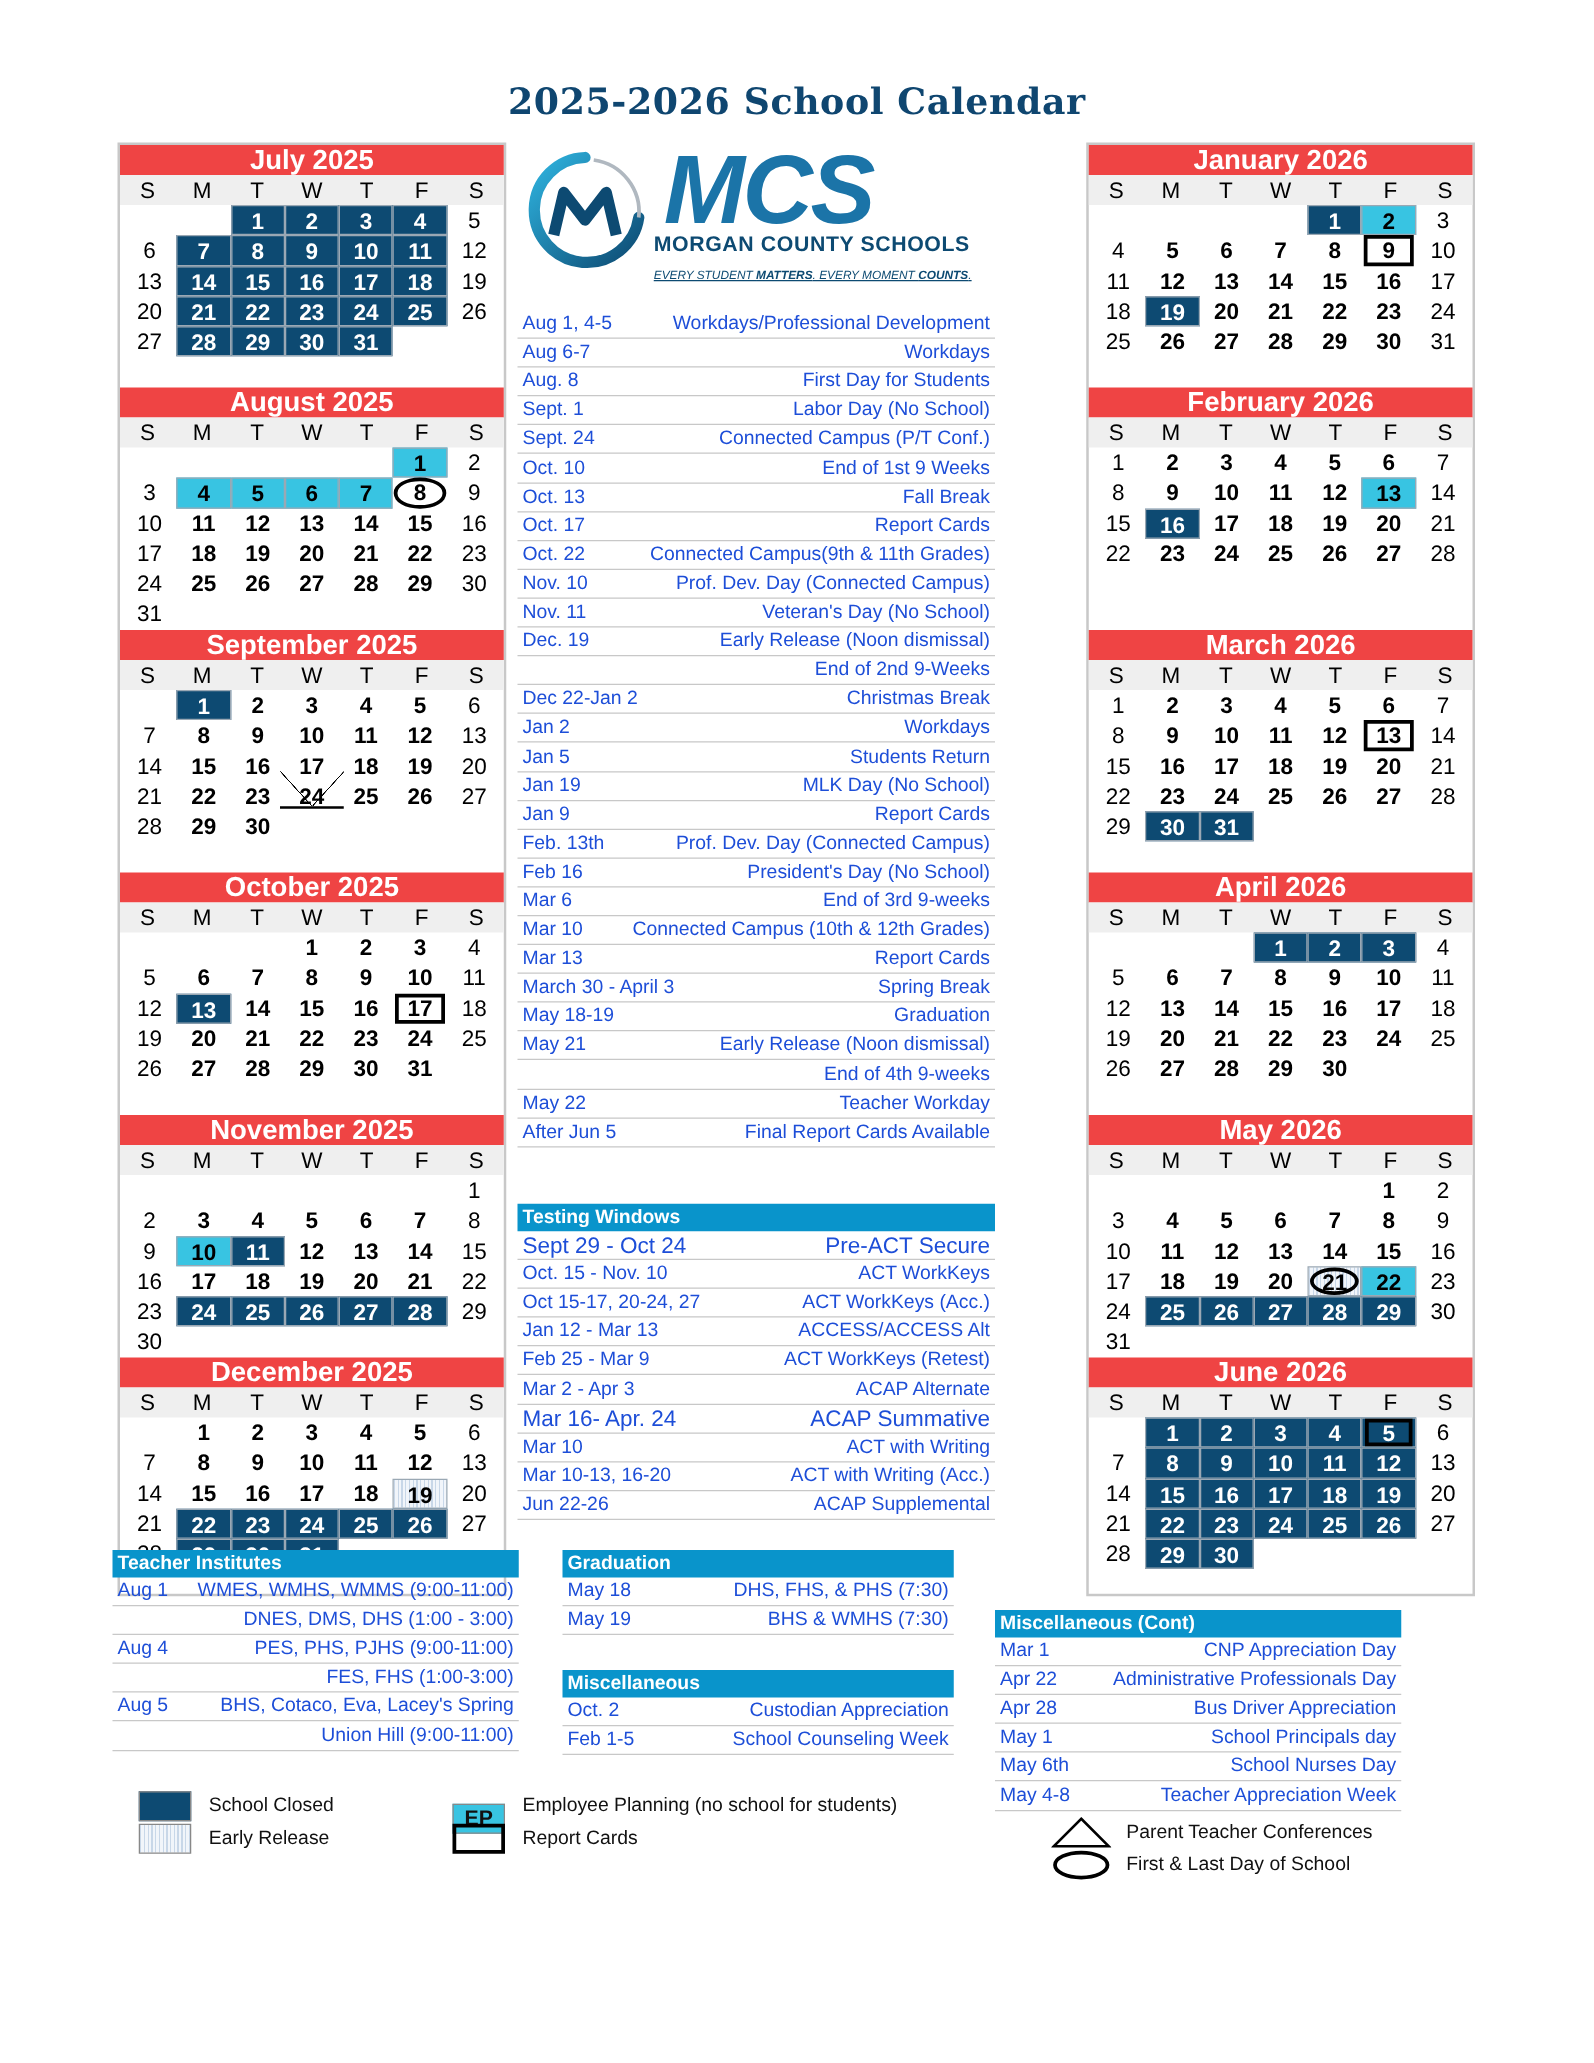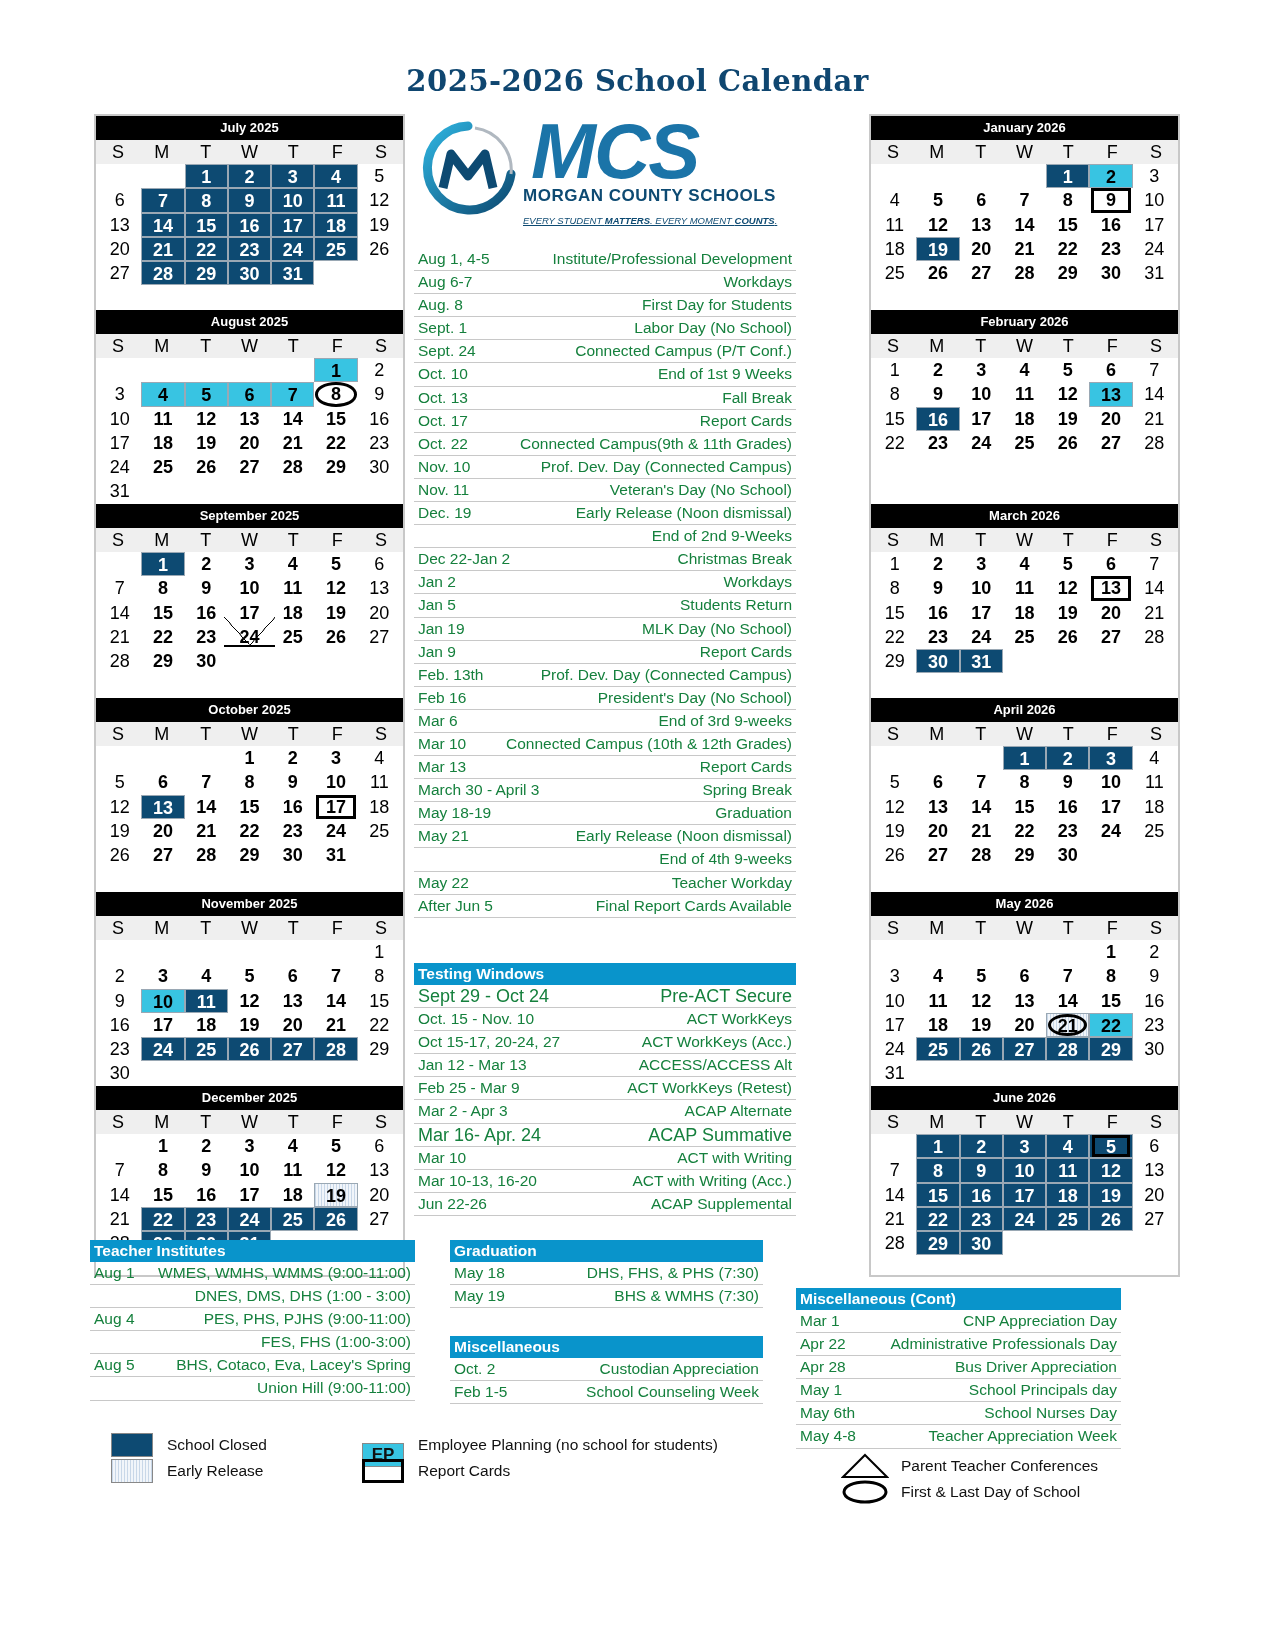--- a/index.html
+++ b/index.html
@@ -2,34 +2,34 @@
 <html><head>
 <meta charset="utf-8">
 <style>
   * { box-sizing: border-box; margin: 0; padding: 0; }
   body { width: 1275px; height: 1650px; background: #ffffff; font-family: "Liberation Sans", sans-serif; color: #000; position: relative; overflow: hidden; }
   .title { position: absolute; left: 0; width: 1275px; top: 64px; text-align: center; font-family: "DejaVu Serif", serif; font-weight: bold; font-size: 29px; color: #0f4670; letter-spacing: 0.5px; }
   .col { position: absolute; top: 114px; width: 311px; border: 2px solid #c8c8c8; background: #fff; }
   .col.left { left: 94px; height: 1163px; }
   .col.right { left: 869px; height: 1163px; }
   .month { height: 194px; position: relative; }
-  .mhead { height: 24px; background: #000000; color: #fff; font-weight: bold; font-size: 13px; text-align: center; line-height: 24px; }
+  .mhead { height: 24px; background: #ef4444; color: #fff; font-weight: bold; font-size: 22px; text-align: center; line-height: 24px; }
   .dow { display: grid; grid-template-columns: repeat(7, 1fr); height: 24px; background: #efefef; font-size: 18px; text-align: center; line-height: 24px; }
   .grid { display: grid; grid-template-columns: repeat(7, 1fr); grid-auto-rows: 24.3px; font-size: 18px; text-align: center; padding: 0 2px; }
   .d { line-height: 24px; position: relative; }
   .d.wk { font-weight: bold; }
   .d.closed { background: #0d4a72; color: #fff; font-weight: bold; border: 1px solid #9aa8b4; }
   .d.ep { background: #38c4e2; color: #000; font-weight: bold; border: 1px solid #9aa8b4; }
   .d.early { background: repeating-linear-gradient(90deg, #c8d7e8 0 1px, #f1f5fa 1px 3px); font-weight: bold; border: 1px solid #9aa8b4; }
   .d.rc::after { content: ""; position: absolute; left: 2px; right: 2px; top: 0; bottom: 0; border: 3px solid #000; }
   .d.fl::after { content: ""; position: absolute; left: 1px; right: 1px; top: 0; bottom: 0; border: 3px solid #000; border-radius: 50%; }
   .d.ptc::after { content: ""; position: absolute; left: -4px; right: -4px; top: -8px; bottom: 2px; background: linear-gradient(to top right, transparent 49%, #000 49.5%, #000 51%, transparent 51.5%) left/50% 100% no-repeat, linear-gradient(to top left, transparent 49%, #000 49.5%, #000 51%, transparent 51.5%) right/50% 100% no-repeat; border-bottom: 2px solid #000; }
   .logo { position: absolute; left: 413px; top: 112px; width: 390px; height: 125px; }
   .events { position: absolute; left: 414px; top: 248px; width: 382px; }
-  .ev { display: flex; justify-content: space-between; height: 23.1px; line-height: 22px; font-size: 15.5px; border-bottom: 1.5px solid #c8c8c8; padding: 0 4px; color: #15803d; }
+  .ev { display: flex; justify-content: space-between; height: 23.1px; line-height: 22px; font-size: 15.5px; border-bottom: 1.5px solid #c8c8c8; padding: 0 4px; color: #1d4ed8; align-items: flex-end; }
   .ev .rt { text-align: right; white-space: nowrap; }
   .ev.big { font-size: 18px; }
   .sechead { height: 22px; background: #0994cb; color: #fff; font-weight: bold; font-size: 15.5px; line-height: 22px; padding-left: 4px; }
   .testing { position: absolute; left: 414px; top: 963px; width: 382px; }
   .box { position: absolute; }
   .legend { position: absolute; top: 1432px; font-size: 15.5px; color: #111; }
   .lg-row { display: flex; align-items: center; height: 26px; padding-left: 21px; }
   .sw { width: 42px; height: 24px; margin-right: 14px; }
 </style>
 </head>
@@ -621,21 +621,21 @@
   <div style="position:absolute;left:118px;top:-6px;font-size:78px;font-weight:bold;font-style:italic;letter-spacing:-2px;color:#1b74a8;font-family:'Liberation Sans',sans-serif;">MCS</div>
   <div style="position:absolute;left:110px;top:74px;font-size:17px;font-weight:bold;color:#0d4a72;letter-spacing:0.5px;">MORGAN COUNTY SCHOOLS</div>
   <div style="position:absolute;left:110px;top:103px;font-size:9.5px;font-style:italic;color:#0d4a72;text-decoration:underline;">
     <span>EVERY STUDENT </span><b>MATTERS</b><span>. EVERY MOMENT </span><b>COUNTS</b><span>.</span>
   </div>
 </div>
 
 <div class="events" id="eventsList">
     <div class="ev">
       <span>Aug 1, 4-5</span>
-      <span class="rt">Institute/Professional Development</span>
+      <span class="rt">Workdays/Professional Development</span>
     </div>
     <div class="ev">
       <span>Aug 6-7</span>
       <span class="rt">Workdays</span>
     </div>
     <div class="ev">
       <span>Aug. 8</span>
       <span class="rt">First Day for  Students</span>
     </div>
     <div class="ev">

